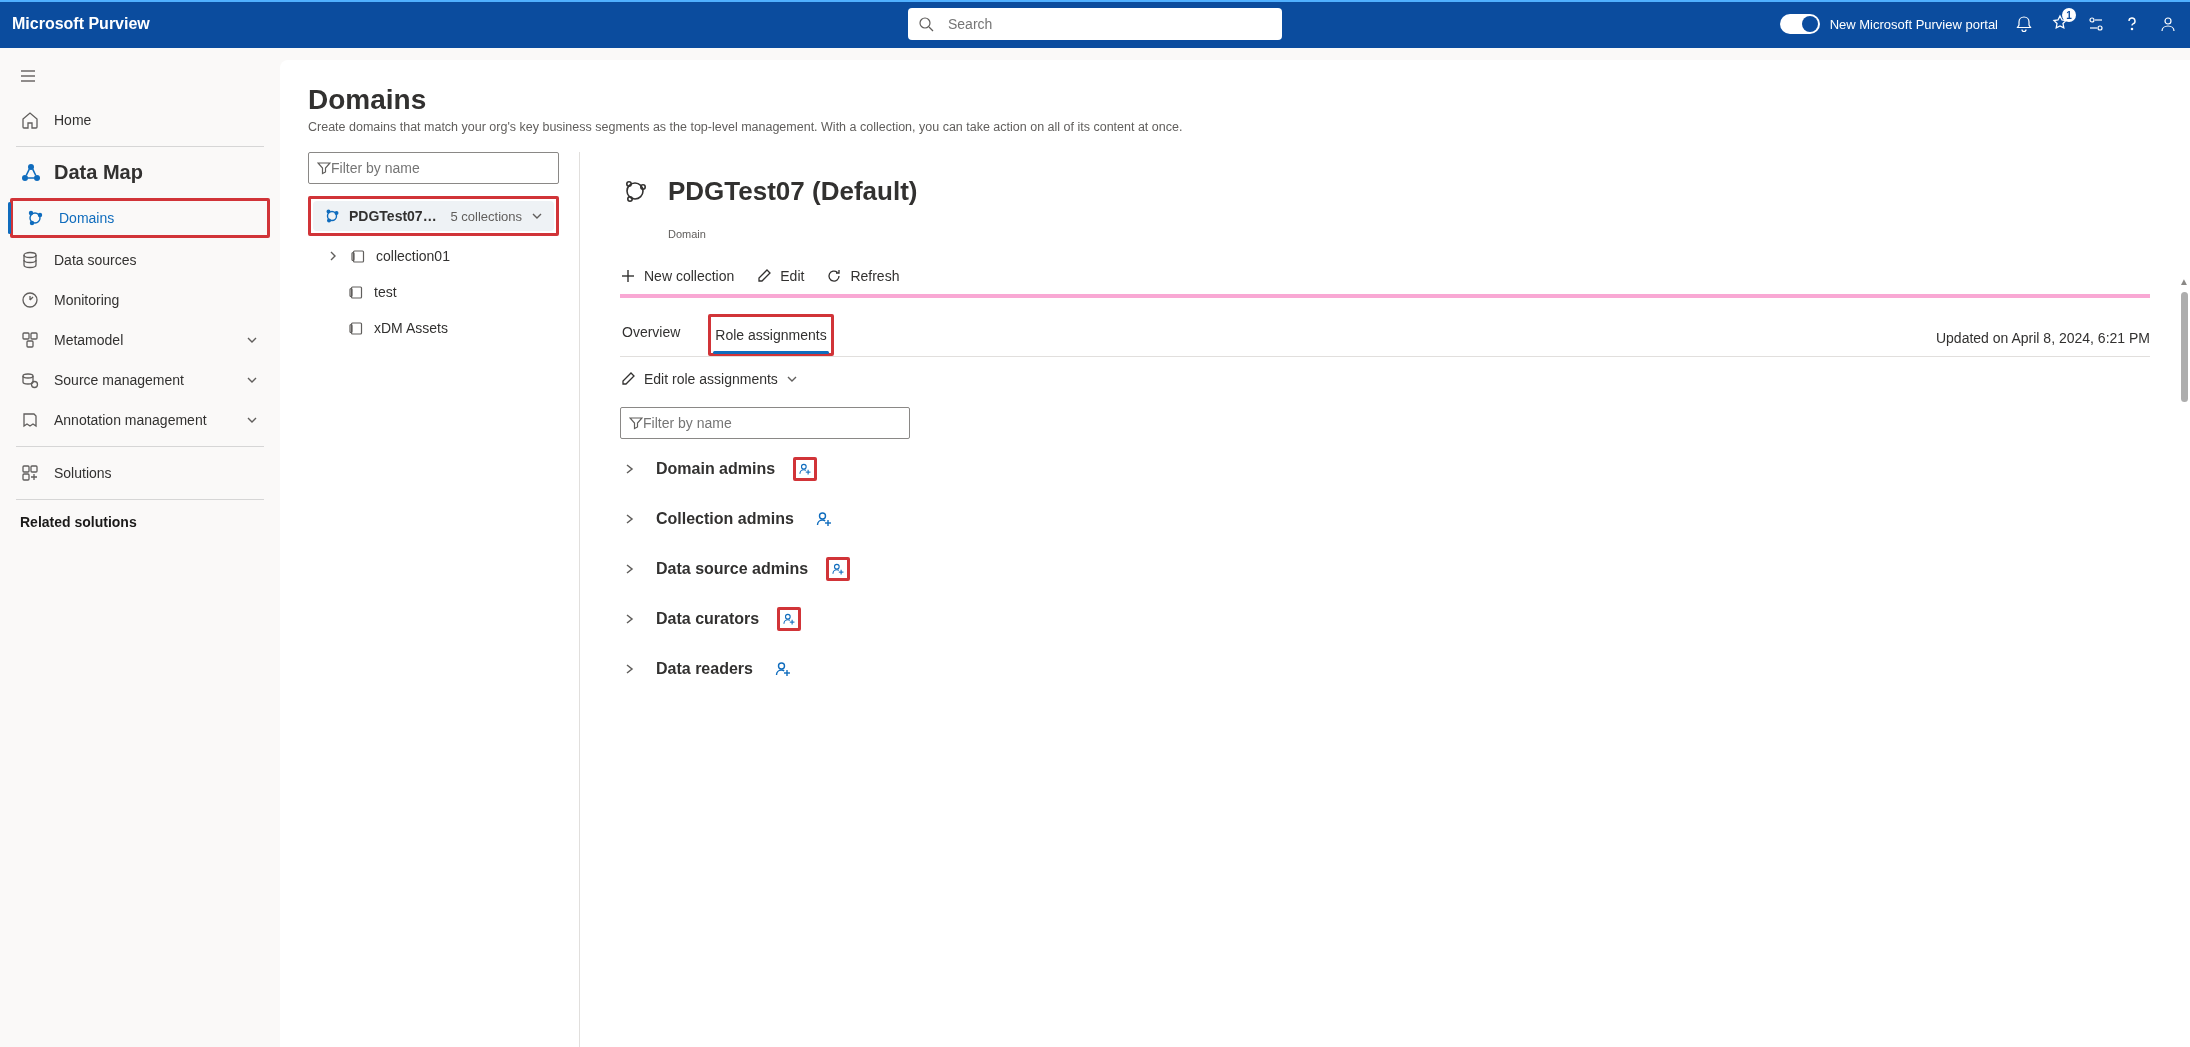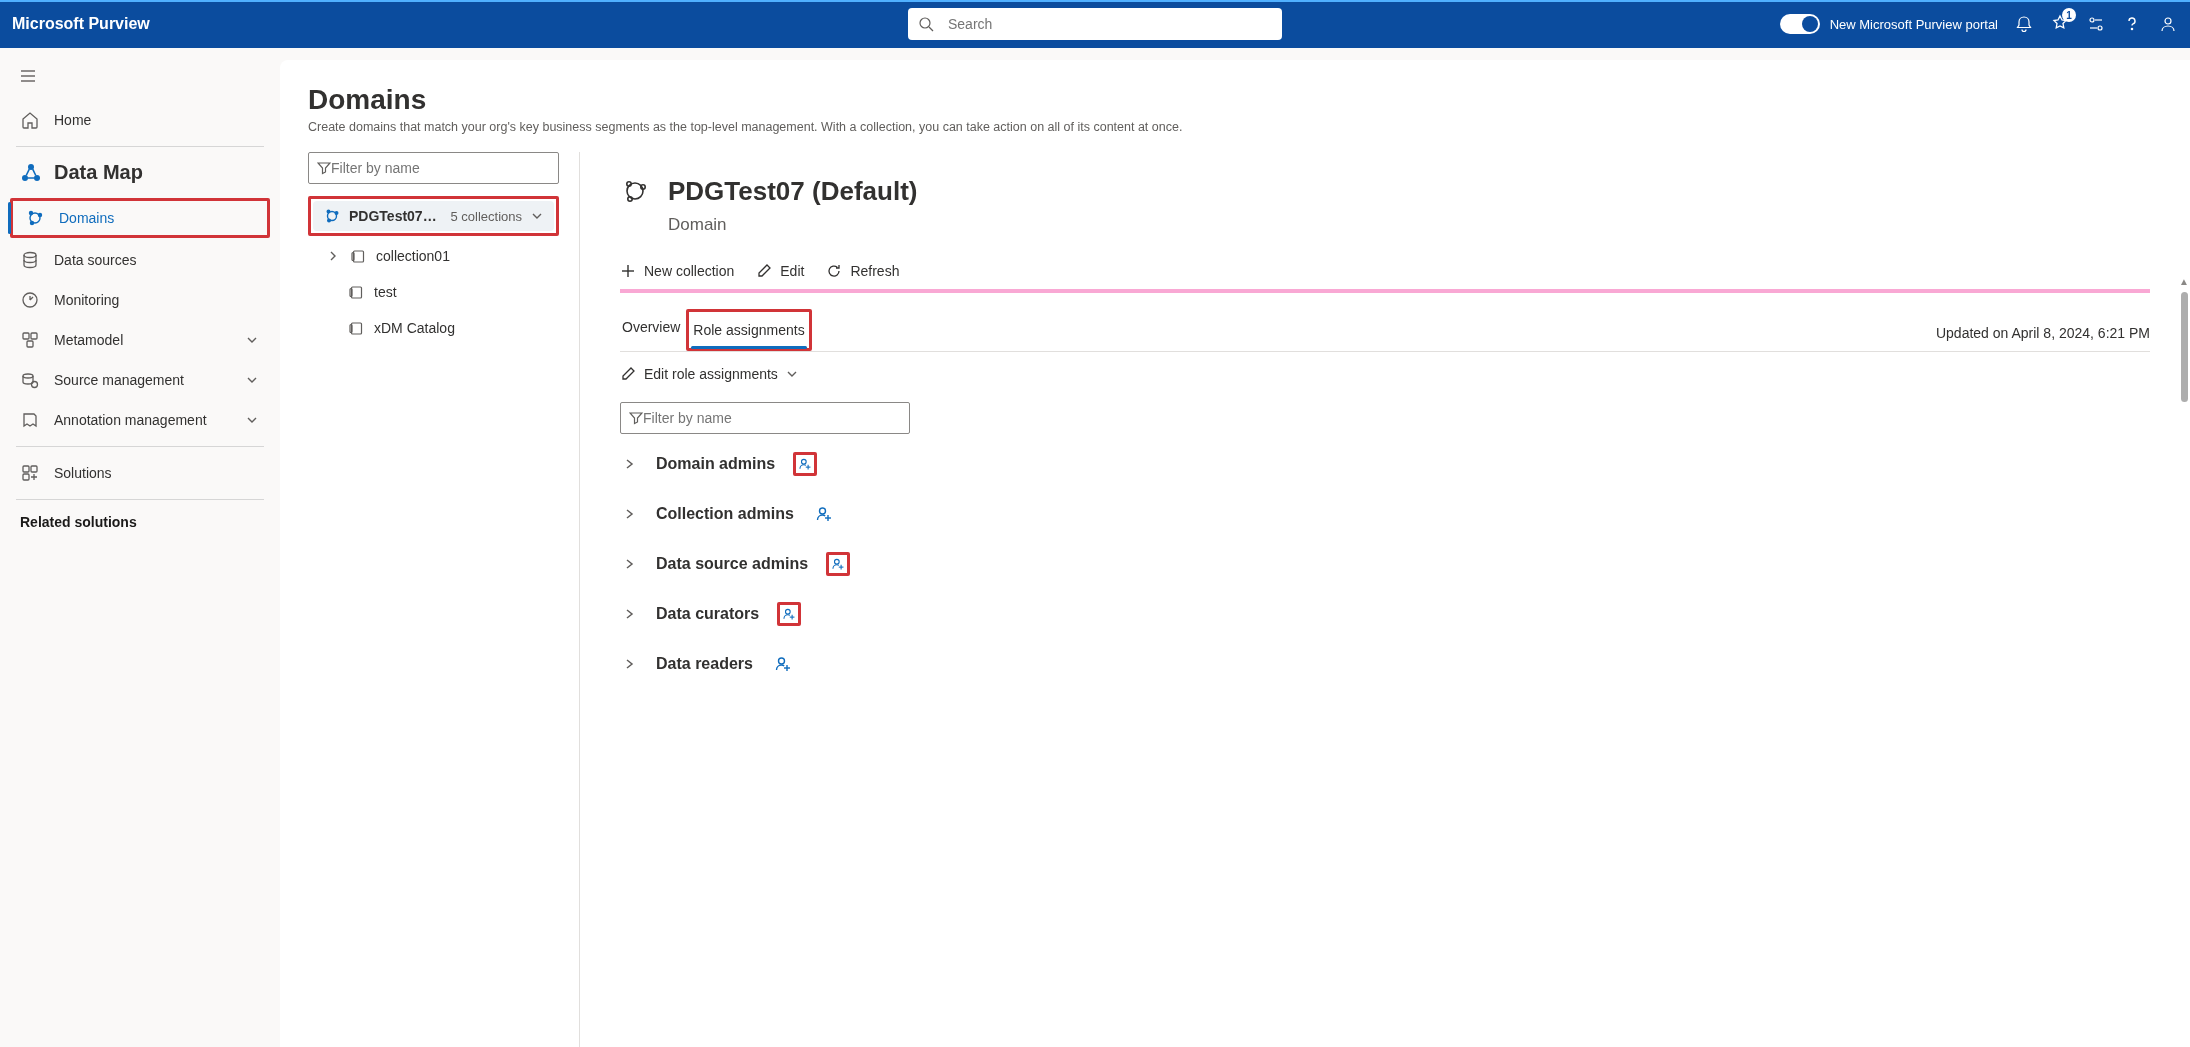--- a/index.html
+++ b/index.html
@@ -47,25 +47,25 @@
   .tree-root .count { font-weight: 400; color: #605e5c; font-size: 13px; margin-left: 4px; }
   .tree-root .name { overflow: hidden; text-overflow: ellipsis; white-space: nowrap; flex: 1; }
   .tree-root-wrap { padding: 2px; }
   .tree-child { display: flex; align-items: center; gap: 10px; height: 32px; padding-left: 18px; font-size: 14px; color: #323130; margin-top: 4px; cursor: pointer; }
   .tree-child .caret { width: 14px; display:flex; justify-content:center; }
   .tree-child .coll-icon { width: 16px; display:flex; justify-content:center; }
 
   .detail-col { flex: 1; padding: 24px 40px 0 40px; position: relative; overflow: hidden; }
   .detail-header { display: flex; align-items: flex-start; gap: 18px; margin-bottom: 18px; }
   .detail-title { font-size: 26px; font-weight: 700; color: #323130; }
-  .detail-kind { font-size: 17px; color: #605e5c; margin-top: 8px; }
+  .detail-kind { font-size: 11px; color: #605e5c; margin-top: 21px; }
   .command-bar { display: flex; align-items: center; gap: 22px; height: 40px; border-bottom: 1px solid transparent; }
   .cmd { display: flex; align-items: center; gap: 8px; font-size: 14px; color: #323130; cursor: pointer; }
   .tabs-row { display: flex; align-items: flex-end; justify-content: space-between; border-bottom: 1px solid #e1dfdd; margin-top: 16px; }
-  .tabs { display: flex; gap: 4px; }
+  .tabs { display: flex; gap: 26px; }
   .tab { padding: 10px 2px 10px 2px; font-size: 14px; color: #323130; cursor: pointer; position: relative; }
   .tab.active { color: #323130; font-weight: 400; }
   .tab.active::after { content: ""; position: absolute; left: 0; right: 0; bottom: -1px; height: 3px; background: #0f6cbd; border-radius: 2px; }
   .updated { font-size: 14px; color: #323130; padding-bottom: 10px; }
   .under-tabs { display: flex; align-items: center; gap: 8px; height: 44px; font-size: 14px; color: #323130; cursor: pointer; }
   .role-filter { margin-top: 6px; width: 290px; border: 1px solid #8a8886; border-radius: 2px; height: 32px; display: flex; align-items: center; padding: 0 8px; }
   .role-filter input { border: none; outline: none; flex: 1; font-size: 14px; background: transparent; }
   .role-list { margin-top: 18px; display: flex; flex-direction: column; gap: 26px; }
   .role-row { display: flex; align-items: center; gap: 18px; }
   .role-name { font-size: 16px; font-weight: 600; color: #323130; }
@@ -331,21 +331,21 @@
               </span>
             <span>test</span>
           </div>
           <div class="tree-child" style="padding-left:40px;">
             <span class="coll-icon">
                 <svg width="16" height="16" viewBox="0 0 16 16" fill="none" stroke="#605e5c" stroke-width="1.2">
                   <rect x="3.5" y="3" width="10" height="11" rx="1"></rect>
                   <rect x="2" y="4.5" width="2" height="8" rx="1"></rect>
                 </svg>
               </span>
-            <span>xDM Catalog</span>
+            <span>xDM Assets</span>
           </div>
         </div>
 
         <div class="detail-col">
           <div class="vscroll-arrow">▲</div>
           <div class="vscroll"></div>
 
           <div class="detail-header">
             <span>
               <svg width="30" height="30" viewBox="0 0 30 30" fill="none" stroke="#323130" stroke-width="1.6">

